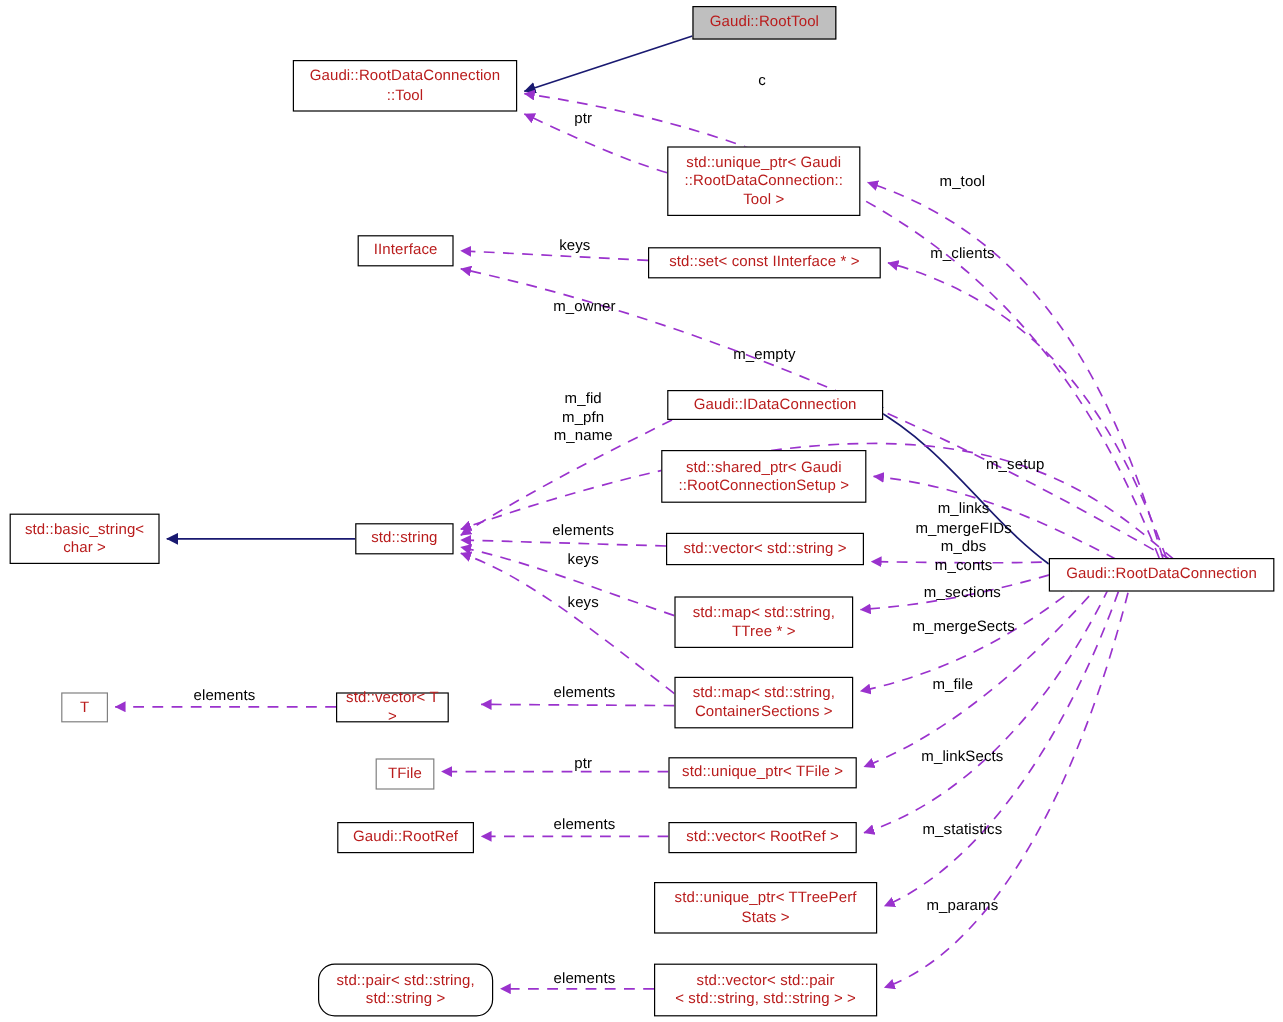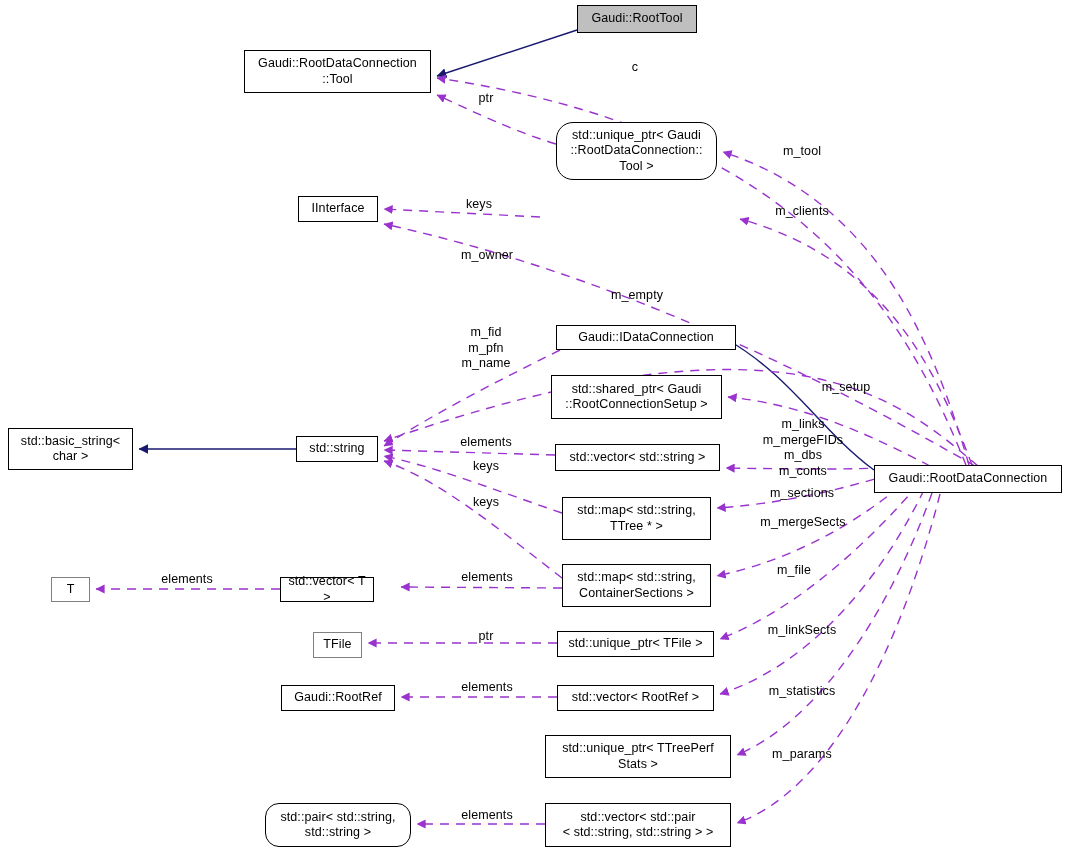--- a/index.html
+++ b/index.html
@@ -26,21 +26,21 @@
     position: absolute;
     box-sizing: border-box;
     background: #ffffff;
     border: 1px solid #000000;
     display: flex;
     align-items: center;
     justify-content: center;
     text-align: center;
     font-family: "Liberation Sans", sans-serif;
     font-size: 12.5px;
-    color: #000000;
+    color: #b91c1c;
     line-height: 1.22;
     letter-spacing: 0.1px;
     white-space: pre-line;
     padding: 0 3px;
   }
   .node-box.highlight {
     background: #bfbfbf;
   }
   .node-box.unlinked {
     border: 1px solid #808080;
@@ -128,24 +128,25 @@
 
       <path d="M 940 494 C 900 650 830 790 737 823" marker-end="url(#arrow-usage)"></path>
 
       <path d="M 545 824 L 417 824" marker-end="url(#arrow-usage)"></path>
     </g>
   </svg>
 
   <div class="node-box highlight" style="left: 577px; top: 5px; width: 120px; height: 28px;">Gaudi::RootTool</div>
   <div class="node-box" style="left: 244px; top: 50px; width: 187px; height: 43px;">Gaudi::RootDataConnection
 ::Tool</div>
-  <div class="node-box" style="left: 556px; top: 122px; width: 161px; height: 58px; border-radius: 17px;">std::unique_ptr&lt; Gaudi
+  <div class="node-box" style="left: 556px; top: 122px; width: 161px; height: 58px;">std::unique_ptr&lt; Gaudi
 ::RootDataConnection::
 Tool &gt;</div>
   <div class="node-box" style="left: 298px; top: 196px; width: 80px; height: 26px;">IInterface</div>
+  <div class="node-box" style="left: 540px; top: 206px; width: 194px; height: 26px;">std::set&lt; const IInterface * &gt;</div>
   <div class="node-box" style="left: 556px; top: 325px; width: 180px; height: 25px;">Gaudi::IDataConnection</div>
   <div class="node-box" style="left: 551px; top: 375px; width: 171px; height: 44px;">std::shared_ptr&lt; Gaudi
 ::RootConnectionSetup &gt;</div>
   <div class="node-box" style="left: 8px; top: 428px; width: 125px; height: 42px;">std::basic_string&lt;
 char &gt;</div>
   <div class="node-box" style="left: 296px; top: 436px; width: 82px; height: 26px;">std::string</div>
   <div class="node-box" style="left: 555px; top: 444px; width: 165px; height: 27px;">std::vector&lt; std::string &gt;</div>
   <div class="node-box" style="left: 562px; top: 497px; width: 149px; height: 43px;">std::map&lt; std::string,
 TTree * &gt;</div>
   <div class="node-box" style="left: 874px; top: 465px; width: 188px; height: 28px;">Gaudi::RootDataConnection</div>

